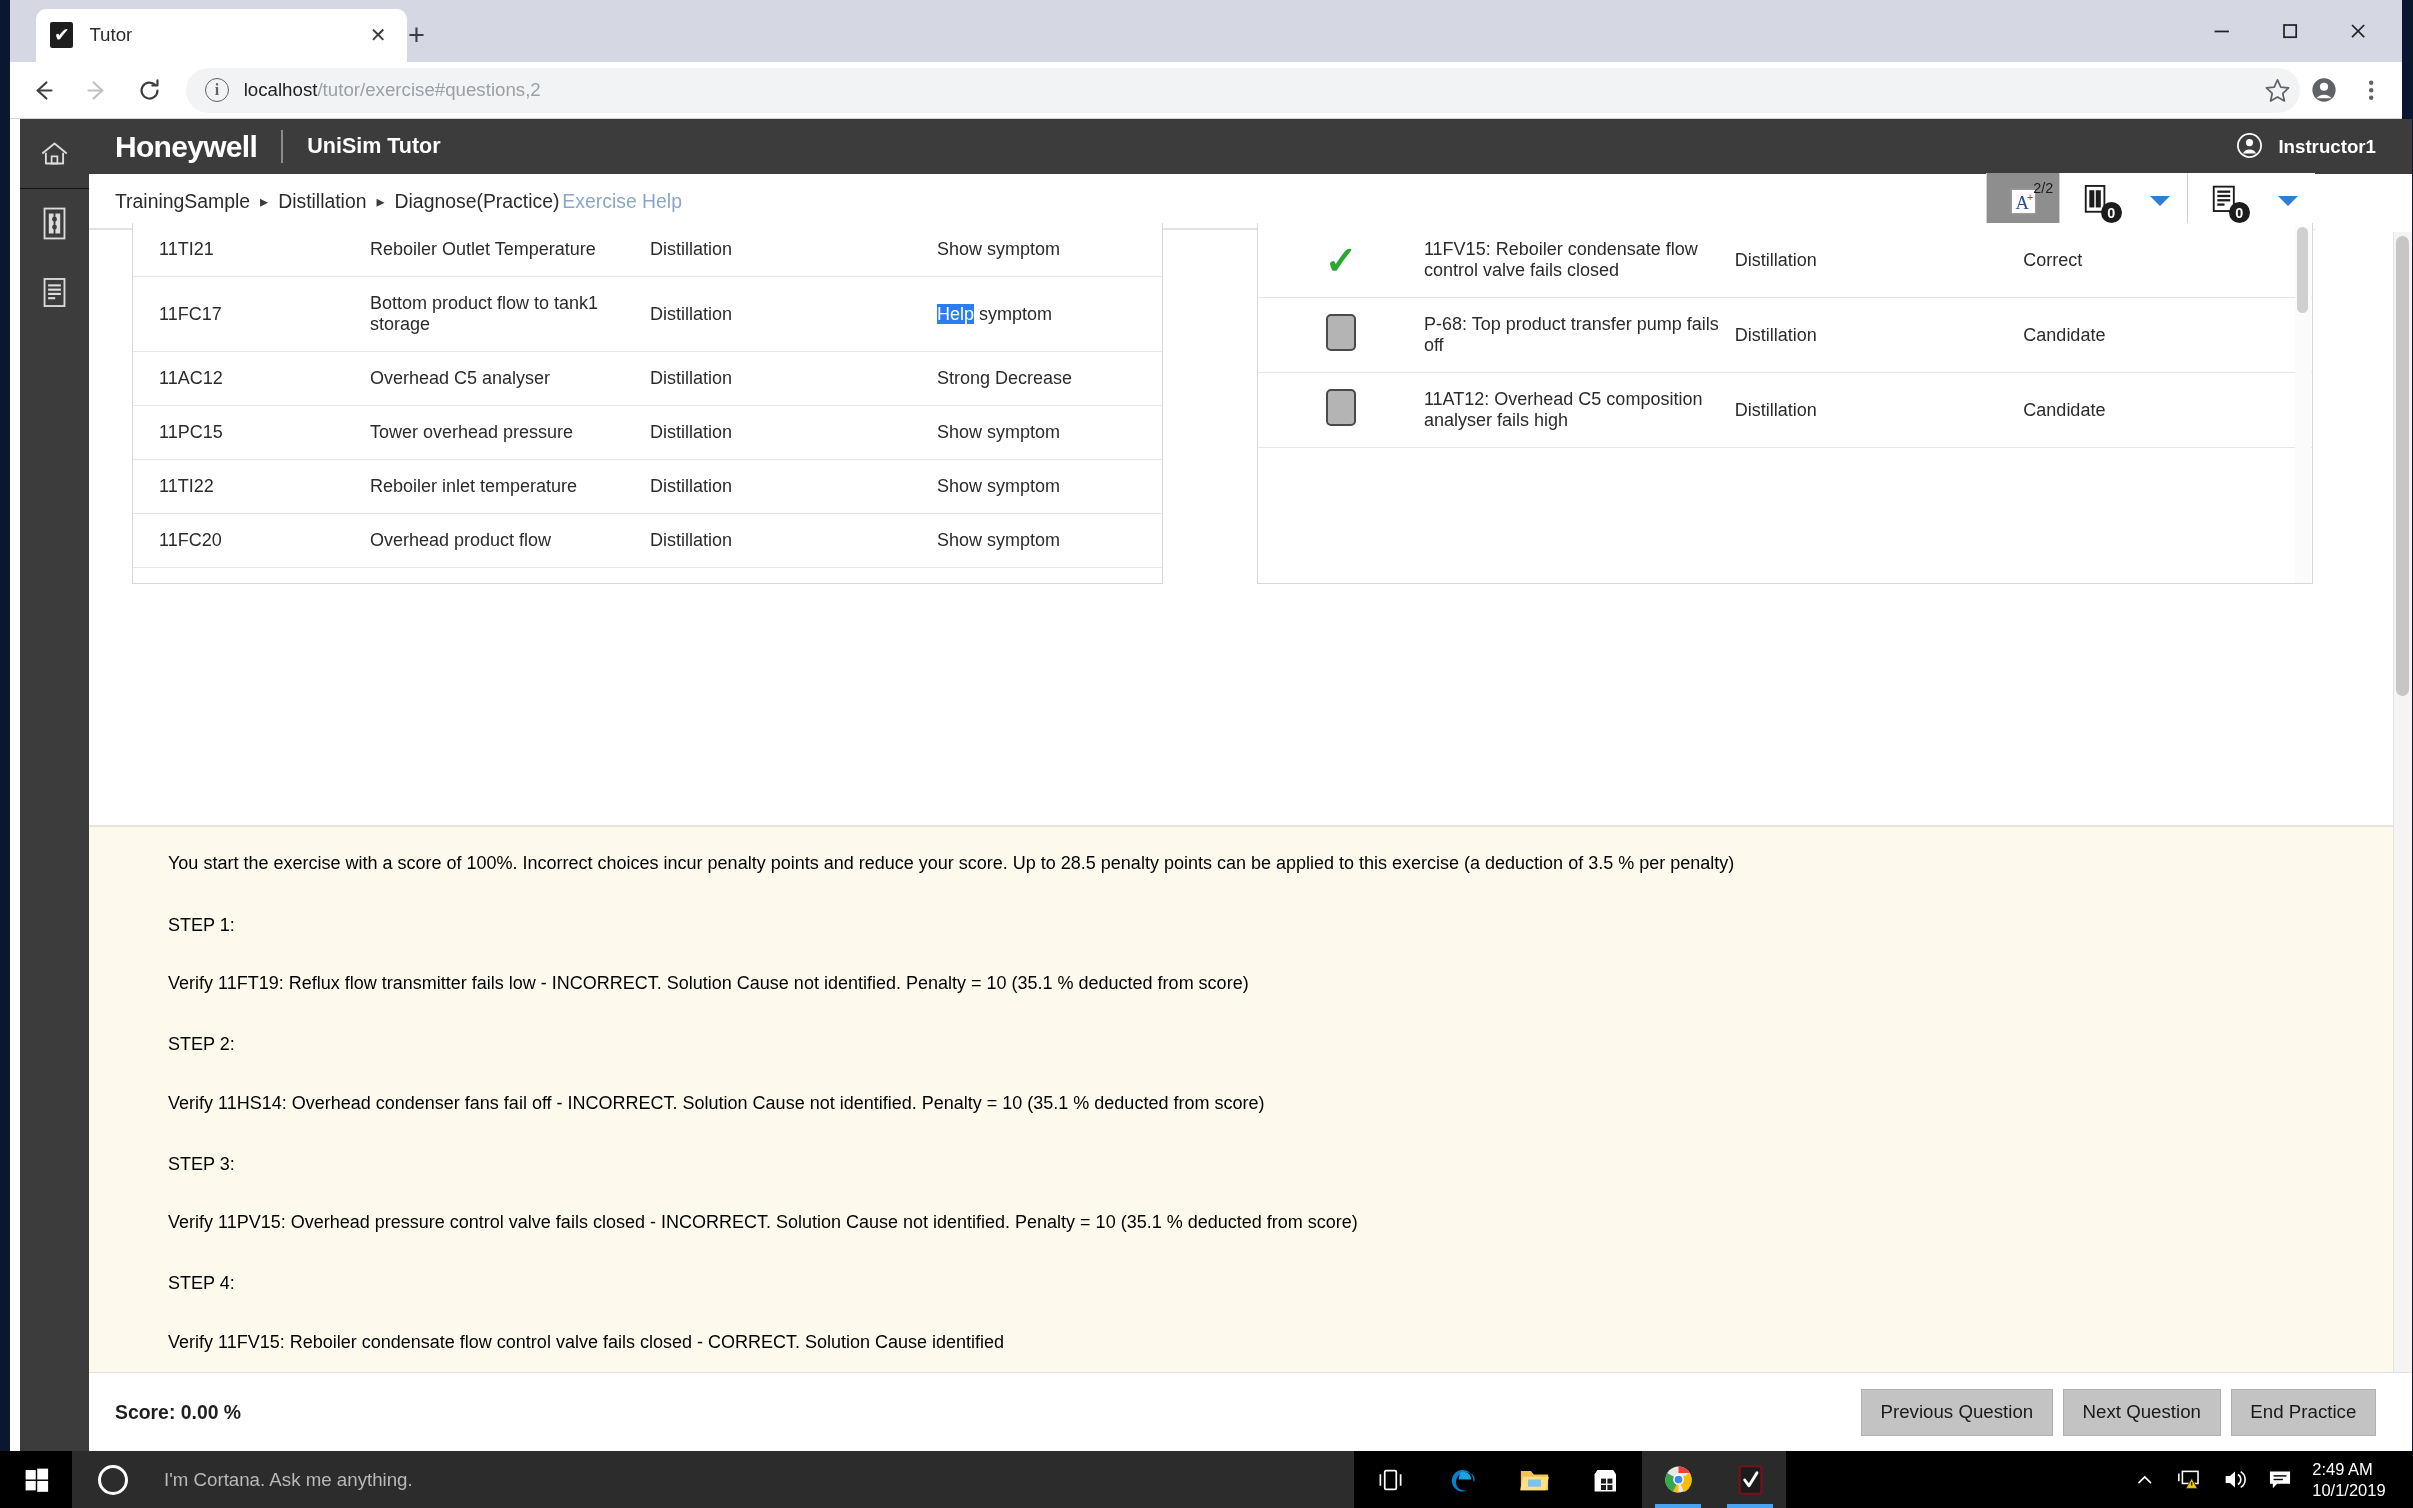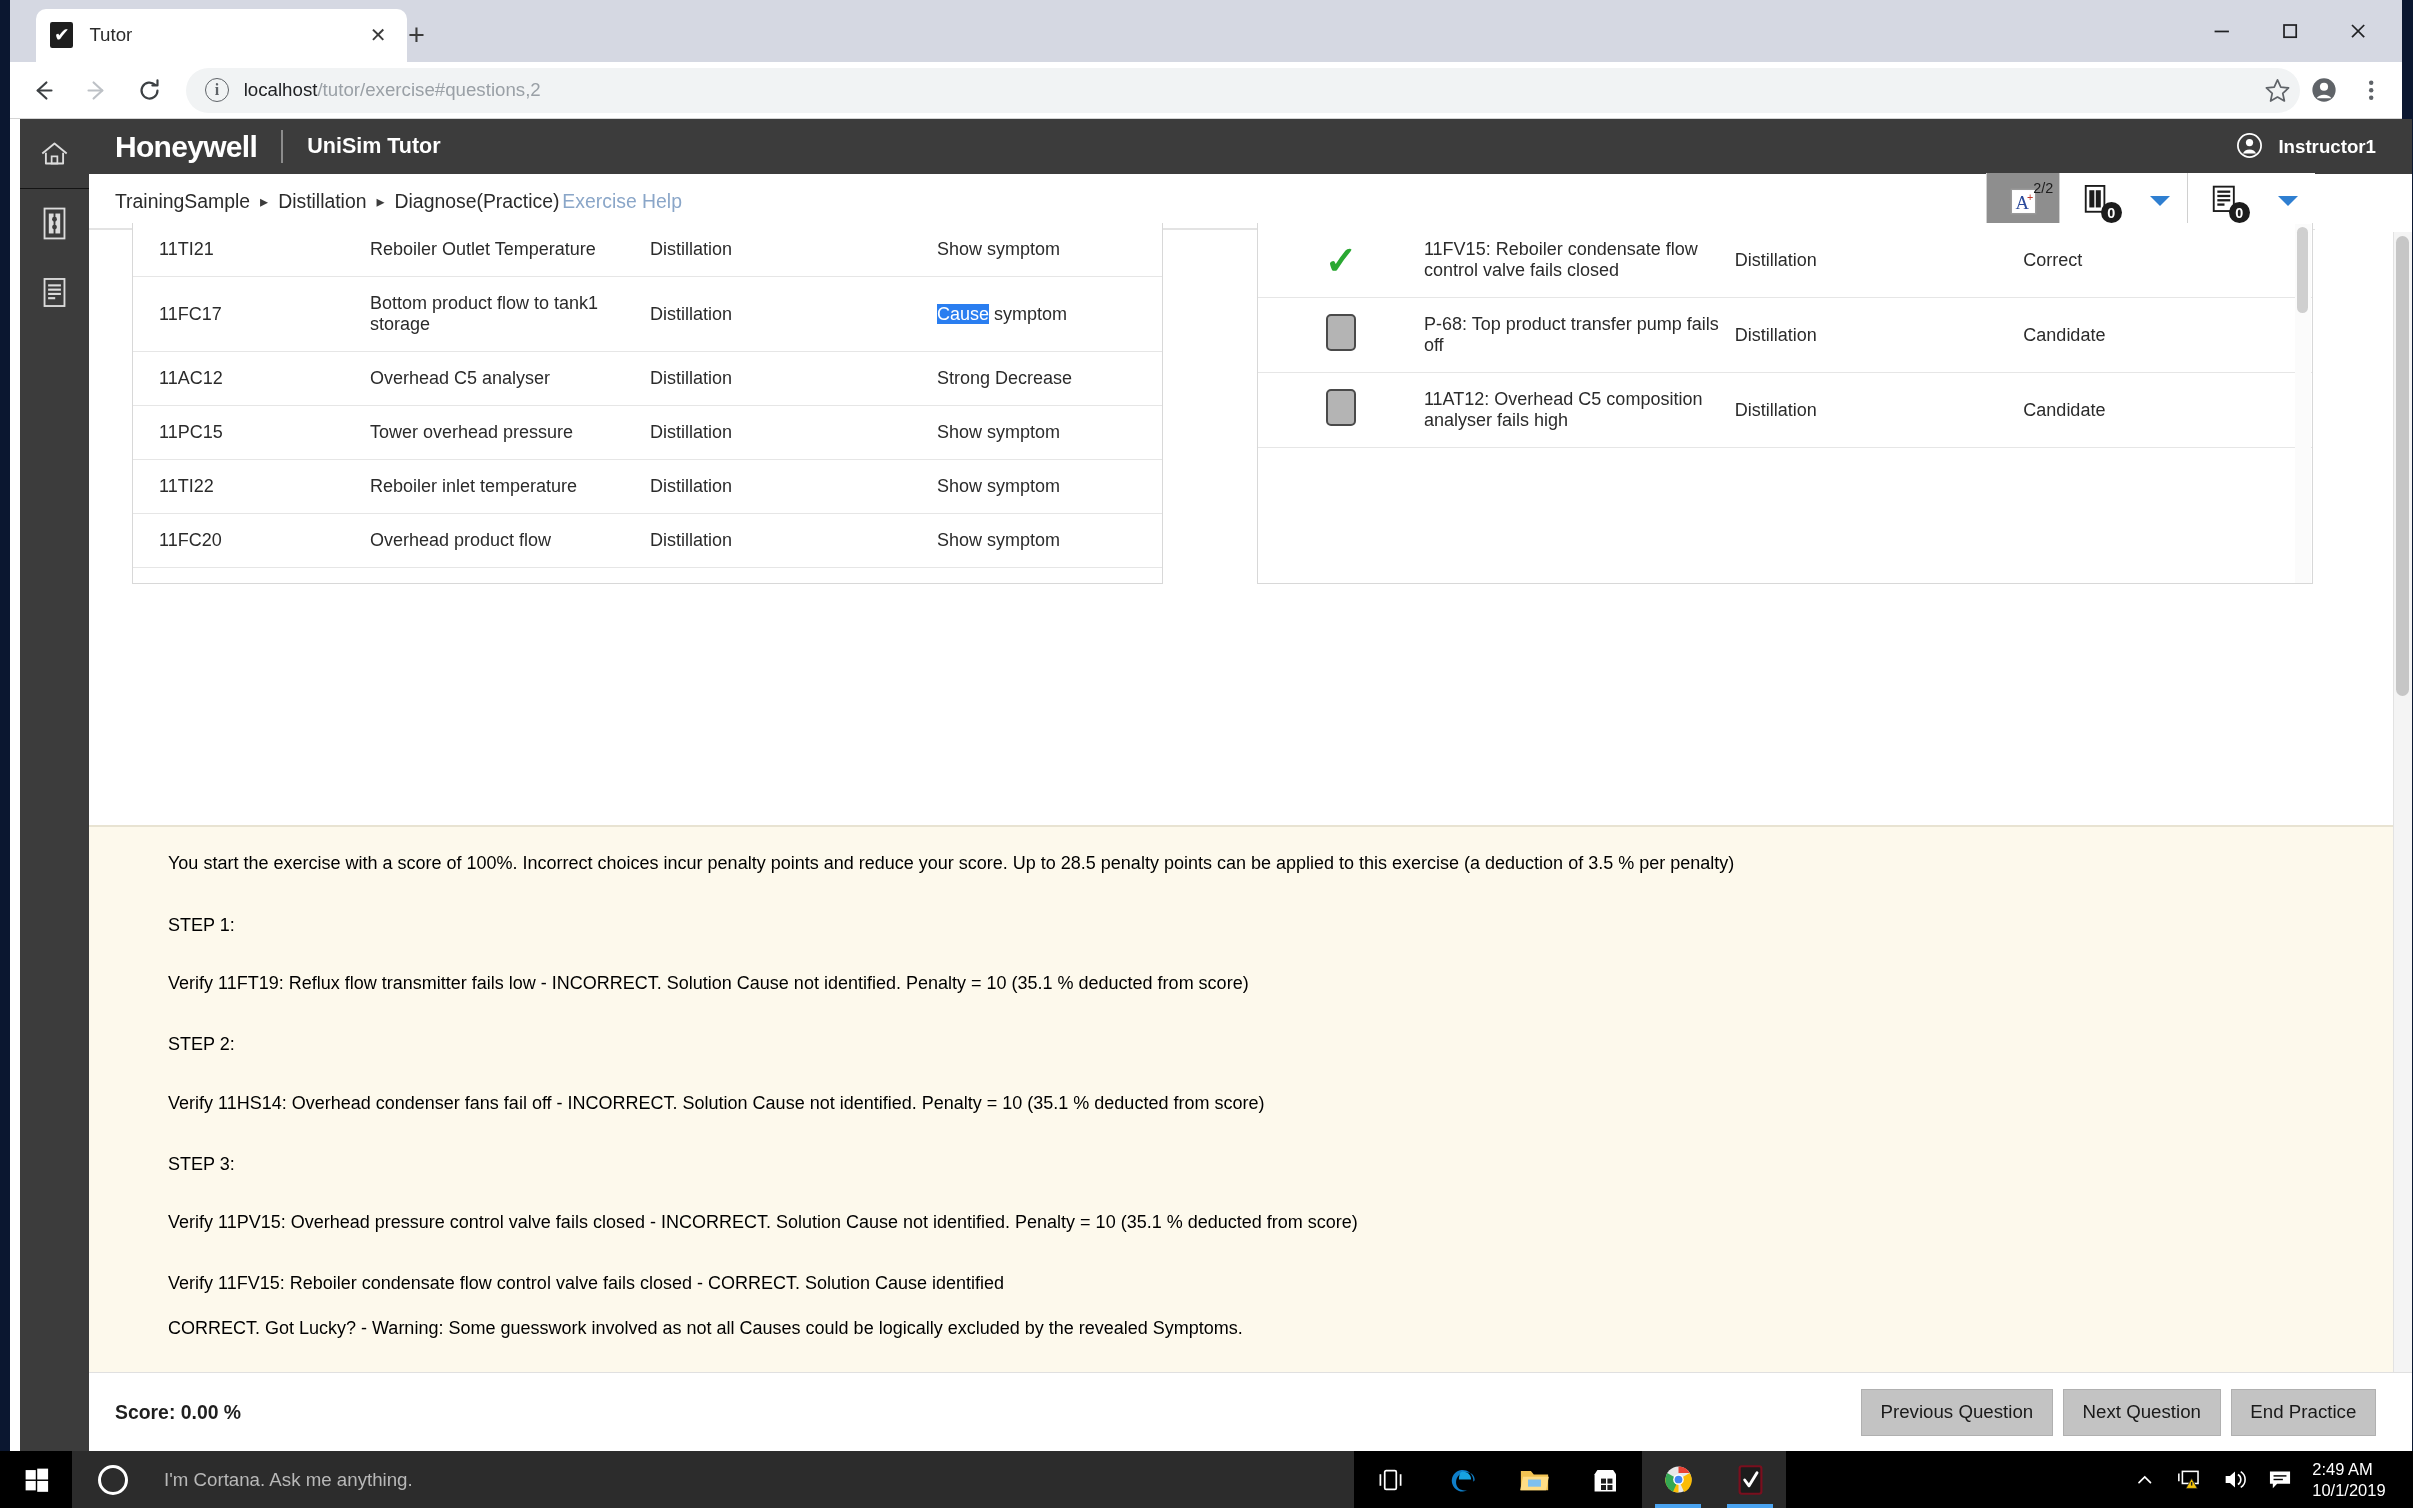--- a/index.html
+++ b/index.html
@@ -464,21 +464,21 @@
                   <tr>
                     <td class="c1">11TI21</td>
                     <td class="c2">Reboiler Outlet Temperature</td>
                     <td class="c3">Distillation</td>
                     <td class="c4">Show symptom</td>
                   </tr>
                   <tr>
                     <td class="c1">11FC17</td>
                     <td class="c2">Bottom product flow to tank1 storage</td>
                     <td class="c3">Distillation</td>
-                    <td class="c4"><span class="sel-hl">Cause</span> symptom</td>
+                    <td class="c4"><span class="sel-hl">Help</span> symptom</td>
                   </tr>
                   <tr>
                     <td class="c1">11AC12</td>
                     <td class="c2">Overhead C5 analyser</td>
                     <td class="c3">Distillation</td>
                     <td class="c4">Strong Decrease</td>
                   </tr>
                   <tr>
                     <td class="c1">11PC15</td>
                     <td class="c2">Tower overhead pressure</td>
@@ -538,20 +538,21 @@
 
         <div id="feedback">
           <div id="fb-inner">
             <p class="fb-p">You start the exercise with a score of 100%. Incorrect choices incur penalty points and reduce your score. Up to 28.5 penalty points can be applied to this exercise (a deduction of 3.5 % per penalty)</p>
             <p class="fb-p step">STEP 1:</p>
             <p class="fb-p">Verify 11FT19: Reflux flow transmitter fails low - INCORRECT. Solution Cause not identified. Penalty = 10 (35.1 % deducted from score)</p>
             <p class="fb-p step">STEP 2:</p>
             <p class="fb-p">Verify 11HS14: Overhead condenser fans fail off - INCORRECT. Solution Cause not identified. Penalty = 10 (35.1 % deducted from score)</p>
             <p class="fb-p step">STEP 3:</p>
             <p class="fb-p">Verify 11PV15: Overhead pressure control valve fails closed - INCORRECT. Solution Cause not identified. Penalty = 10 (35.1 % deducted from score)</p>
+            <p class="fb-p step">STEP 4:</p>
             <p class="fb-p tight">Verify 11FV15: Reboiler condensate flow control valve fails closed - CORRECT. Solution Cause identified</p>
             <p class="fb-p">CORRECT. Got Lucky? - Warning: Some guesswork involved as not all Causes could be logically excluded by the revealed Symptoms.</p>
           </div>
         </div>
 
         <div id="page-scroll">
           <div class="scroll-arrow" style="top:2.9px">▲</div>
           <div id="page-thumb"></div>
           <div class="scroll-arrow" style="bottom:2.9px">▼</div>
         </div>

